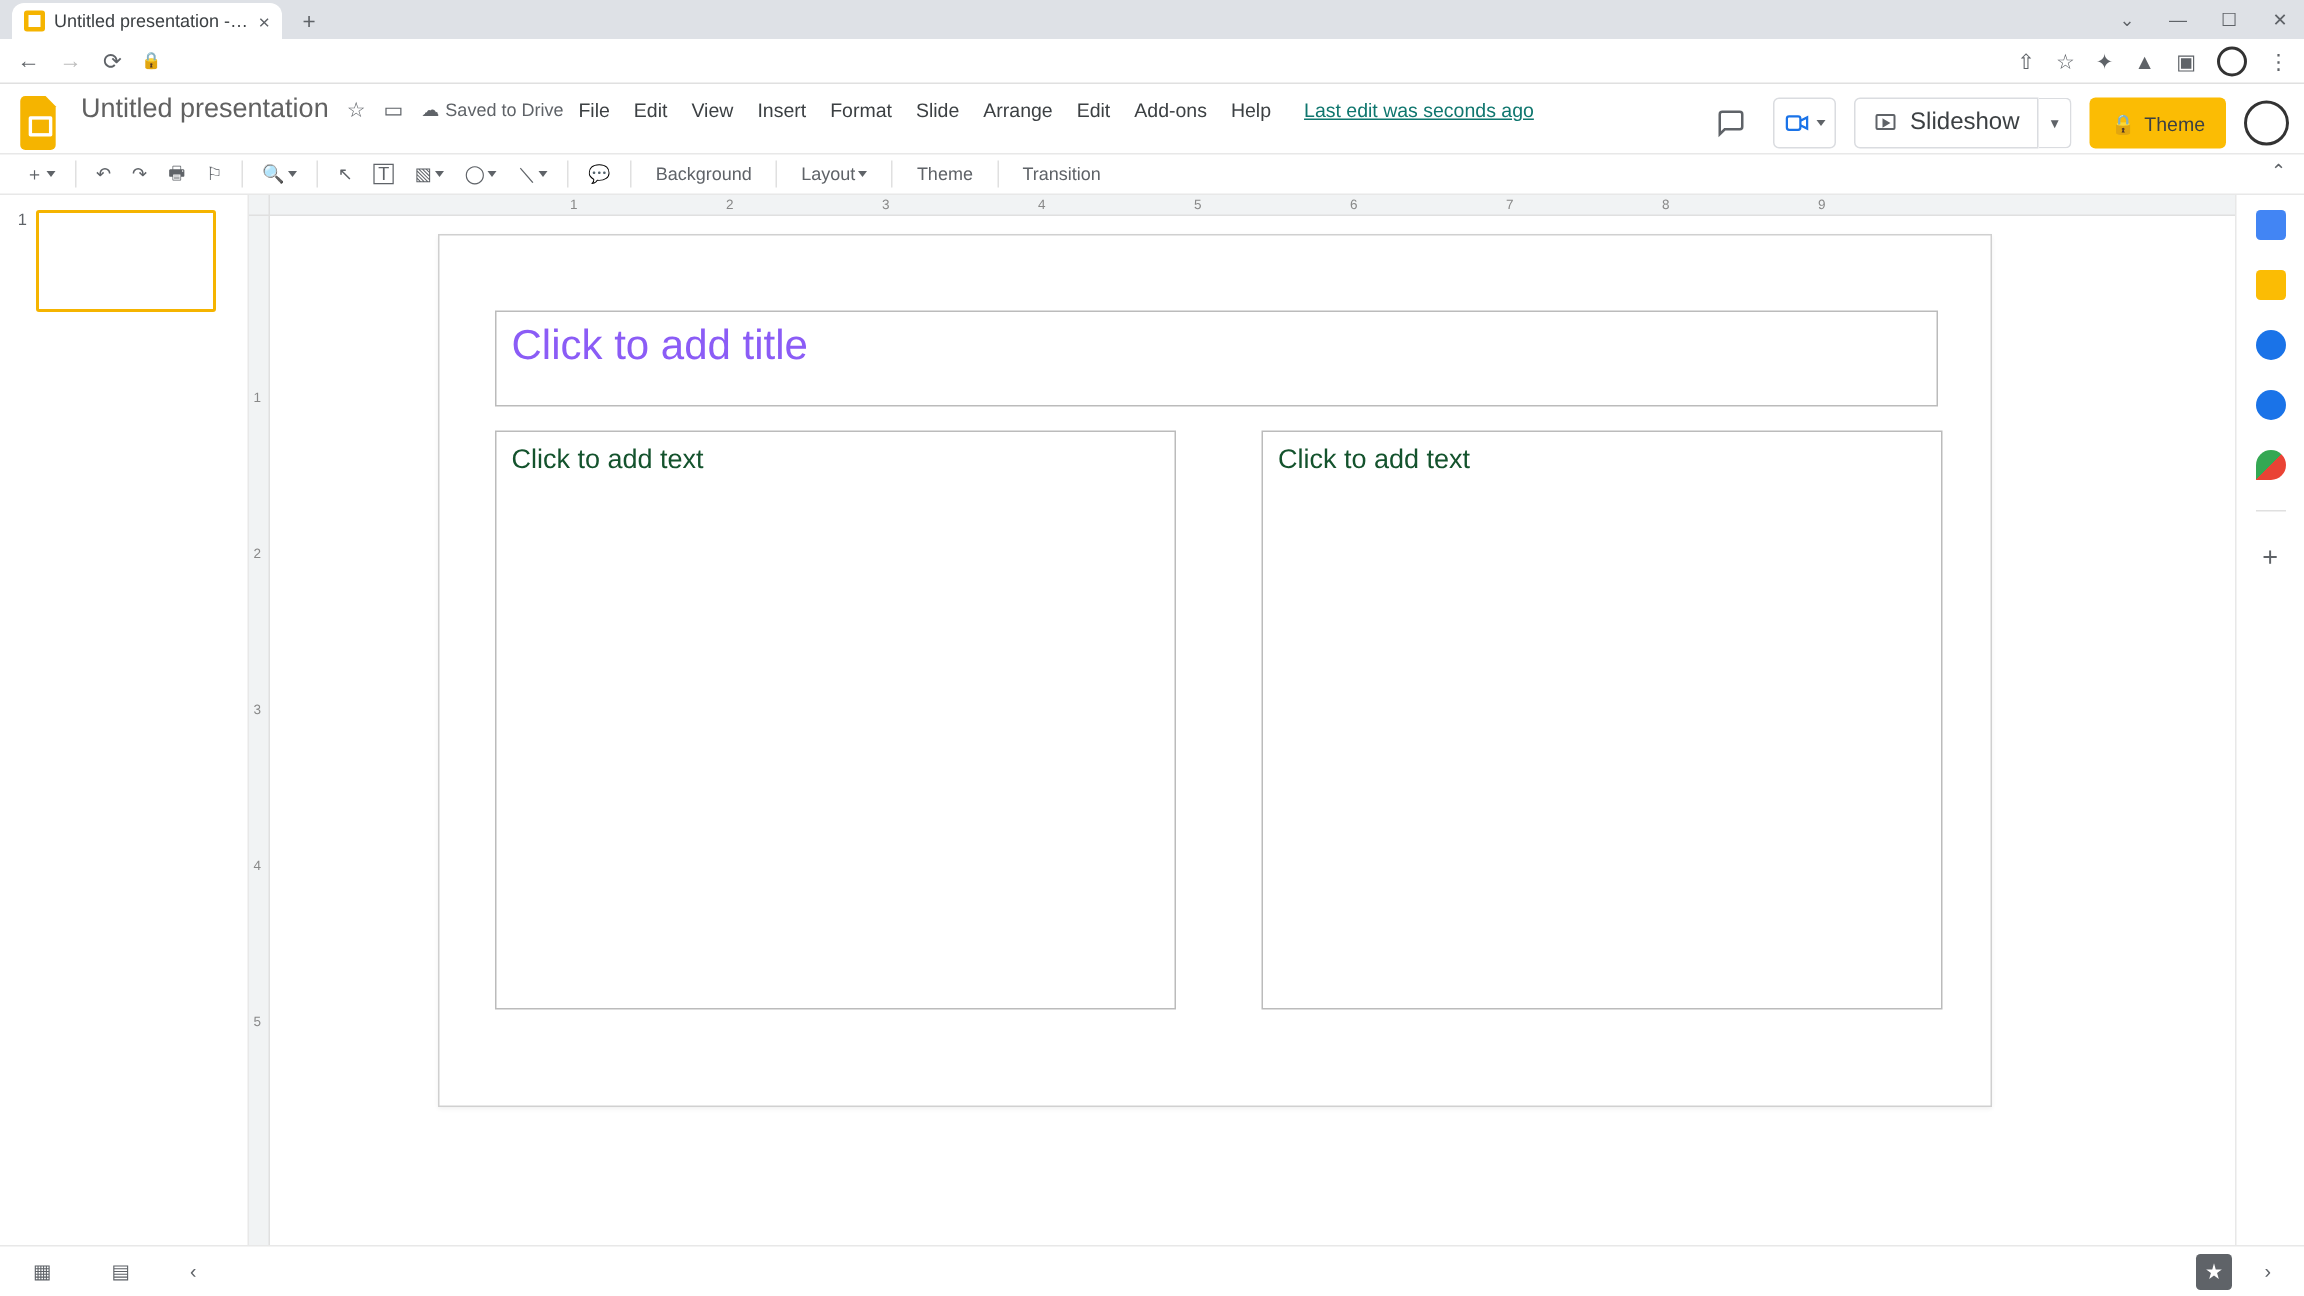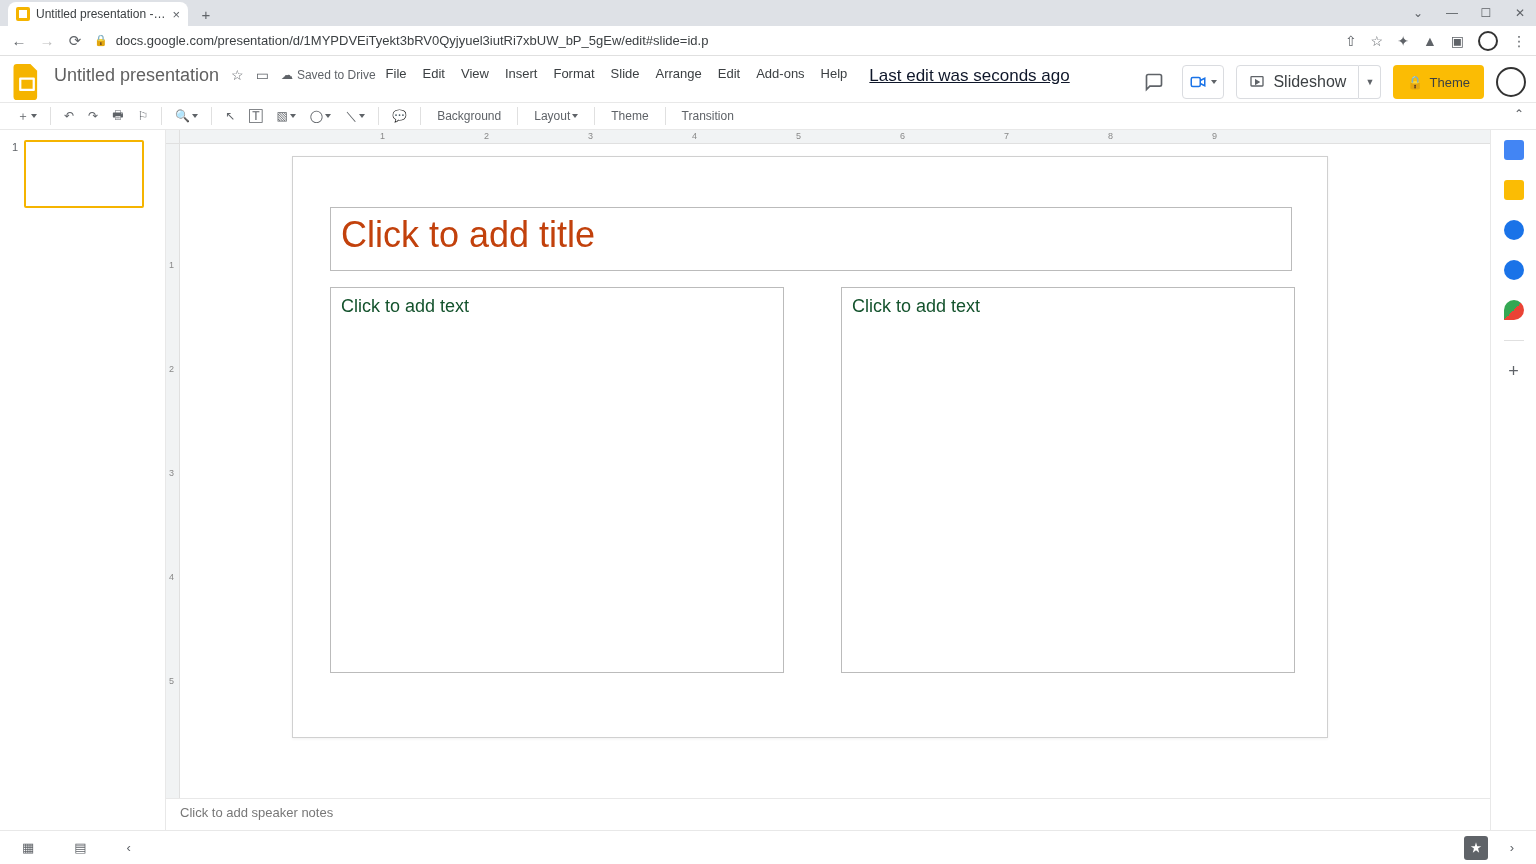--- a/index.html
+++ b/index.html
@@ -28,21 +28,21 @@
 .app-header{height:46px;display:flex;align-items:flex-start;padding:6px 10px 0 10px;gap:10px}
 .slides-logo{width:34px;height:40px;display:flex;align-items:center;justify-content:center}
 .slides-logo svg{width:28px;height:36px}
 .doc-meta{display:flex;flex-direction:row;gap:4px}
 .doc-topline{display:flex;align-items:center;gap:12px}
 .doc-title{font-size:18px;color:#616161}
 .meta-icon{color:#5f6368;font-size:14px;cursor:pointer}
 .saved{display:flex;align-items:center;gap:4px;font-size:12px;color:#5f6368}
 .menubar{display:flex;gap:4px;font-size:13px;color:#3c4043;margin-top:2px}
 .menubar span{padding:2px 6px;cursor:pointer}
-.lastedit{font-size:17px;color:#0f172a;text-decoration:underline;margin-left:6px;cursor:pointer}
+.lastedit{font-size:13px;color:#0f766e;text-decoration:underline;margin-left:6px;cursor:pointer}
 .header-right{margin-left:auto;display:flex;align-items:center;gap:12px;height:40px}
 .icon-btn{width:32px;height:32px;display:flex;align-items:center;justify-content:center;color:#5f6368;border-radius:4px;cursor:pointer}
 .present-wrap{display:flex;align-items:center}
 .slideshow-btn{height:34px;border:1px solid #dadce0;border-radius:4px 0 0 4px;display:flex;align-items:center;padding:0 12px;gap:8px;font-size:16px;color:#3c4043;cursor:pointer}
 .slideshow-dd{height:34px;width:22px;border:1px solid #dadce0;border-left:none;border-radius:0 4px 4px 0;display:flex;align-items:center;justify-content:center;font-size:9px;color:#5f6368;cursor:pointer}
 .share-btn{height:34px;background:#fbbc04;border-radius:4px;display:flex;align-items:center;padding:0 14px;gap:6px;font-size:13px;font-weight:500;color:#3c4043;cursor:pointer}
 .account-avatar{width:30px;height:30px;border:2.5px solid #333;border-radius:50%;cursor:pointer}
 
 .toolbar{height:28px;border-top:1px solid #e8e8e8;border-bottom:1px solid #e8e8e8;display:flex;align-items:center;padding:0 12px;gap:4px;font-size:12px;color:#3c4043;position:relative}
 .tb-item{height:22px;display:flex;align-items:center;justify-content:center;padding:0 5px;cursor:pointer;border-radius:3px;color:#5f6368}
@@ -59,21 +59,21 @@
 .ruler-h-wrap{display:flex;height:14px}
 .ruler-corner{width:14px;height:14px;background:#f1f3f4;border-right:1px solid #e0e0e0;border-bottom:1px solid #e0e0e0}
 .ruler-h{flex:1;background:#f1f3f4;border-bottom:1px solid #e0e0e0;position:relative;font-size:9px;color:#888}
 .ruler-mark{position:absolute;top:1px}
 .canvas-row{flex:1;display:flex;min-height:0}
 .ruler-v{width:14px;background:#f1f3f4;border-right:1px solid #e0e0e0;position:relative;font-size:9px;color:#888}
 .ruler-v .ruler-mark{left:3px}
 .canvas-scroll{flex:1;background:#fff;position:relative;overflow:hidden}
 .slide{position:absolute;left:112px;top:12px;width:1036px;height:582px;background:#fff;border:1px solid #d0d0d0;box-shadow:0 1px 3px rgba(0,0,0,.06)}
 .title-ph{position:absolute;left:37px;top:50px;width:962px;height:64px;border:1px solid #bbb;padding:6px 10px}
-.title-ph .ph-text{font-size:36px;color:#c2410c}
+.title-ph .ph-text{font-size:28px;color:#8b5cf6}
 .body-ph{position:absolute;top:130px;width:454px;height:386px;border:1px solid #bbb;padding:8px 10px}
 .body-left{left:37px}
 .body-right{left:548px}
 .body-ph .ph-text{font-size:18px;color:#14532d}
 .speaker-notes{height:32px;border-top:1px solid #e8e8e8;padding:6px 14px;font-size:13px;color:#777;cursor:text}
 .right-rail{width:46px;border-left:1px solid #e8e8e8;display:flex;flex-direction:column;align-items:center;padding-top:10px;gap:20px}
 .rail-icon{width:20px;height:20px;border-radius:3px;cursor:pointer}
 .rail-cal{background:#4285f4}
 .rail-keep{background:#fbbc04}
 .rail-tasks{background:#1a73e8;border-radius:50%}
@@ -108,21 +108,20 @@
       <span>✕</span>
     </div>
   </div>
 
   <div class="addr-bar">
     <span class="navbtn">←</span>
     <span class="navbtn dis">→</span>
     <span class="navbtn">⟳</span>
     <div class="url-box">
       <span class="lock">🔒</span>
-      <span>docs.google.com/presentation/d/1MYPDVEiTyekt3bRV0Qyjyuel3iutRi7xbUW_bP_5gEw/edit#slide=id.p</span>
     </div>
     <div class="addr-icons">
       <span>⇧</span>
       <span>☆</span>
       <span>✦</span>
       <span>▲</span>
       <span>▣</span>
       <span class="avatar-ring"></span>
       <span>⋮</span>
     </div>
@@ -264,21 +263,20 @@
               </div>
               <div class="body-ph body-left">
                 <div class="ph-text">Click to add text</div>
               </div>
               <div class="body-ph body-right">
                 <div class="ph-text">Click to add text</div>
               </div>
             </div>
           </div>
         </div>
-        <div class="speaker-notes">Click to add speaker notes</div>
       </div>
 
       <div class="right-rail">
         <div class="rail-icon rail-cal"></div>
         <div class="rail-icon rail-keep"></div>
         <div class="rail-icon rail-tasks"></div>
         <div class="rail-icon rail-contacts"></div>
         <div class="rail-icon rail-maps"></div>
         <div style="width:20px;border-top:1px solid #e0e0e0"></div>
         <div class="rail-plus">+</div>

